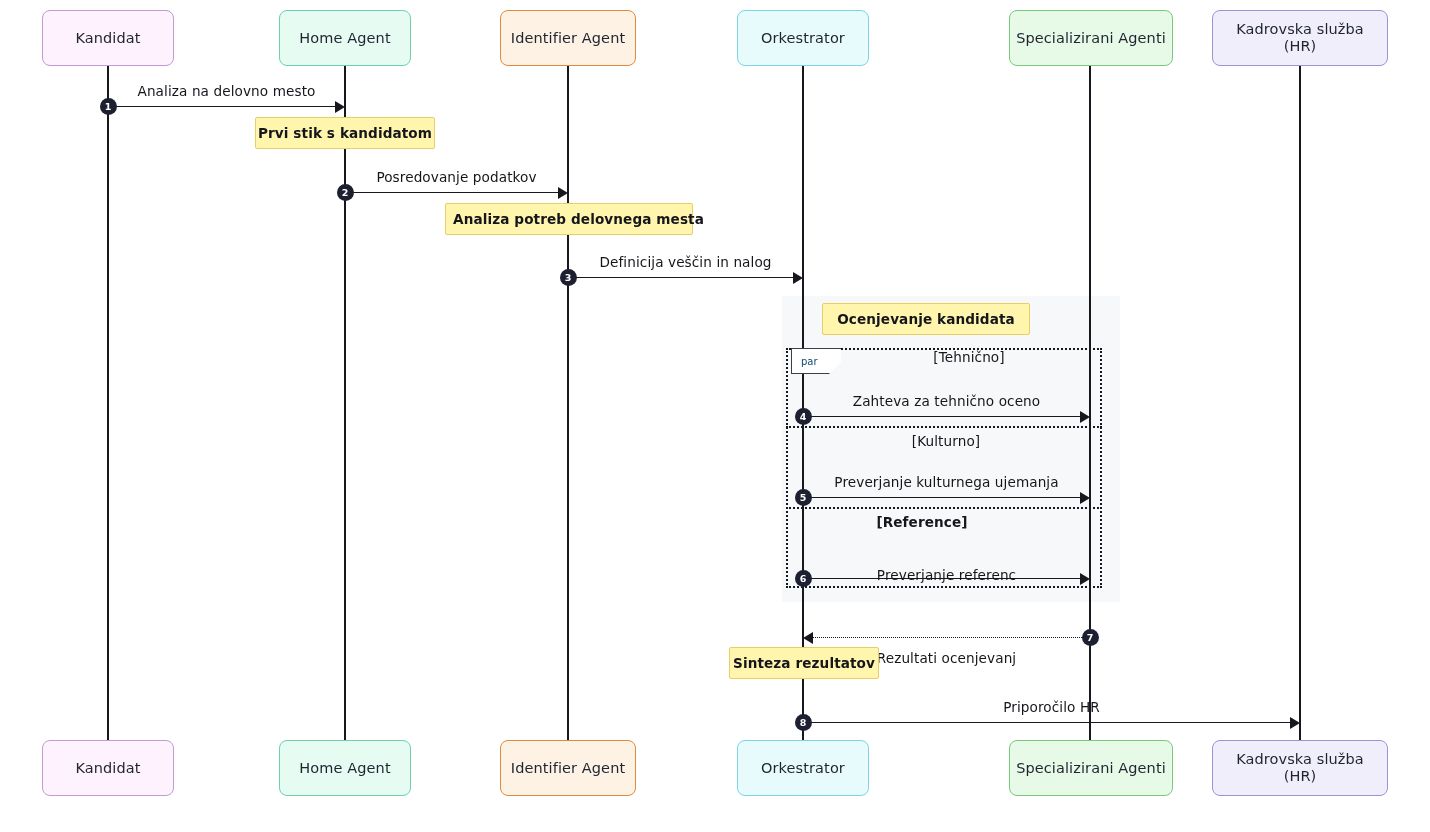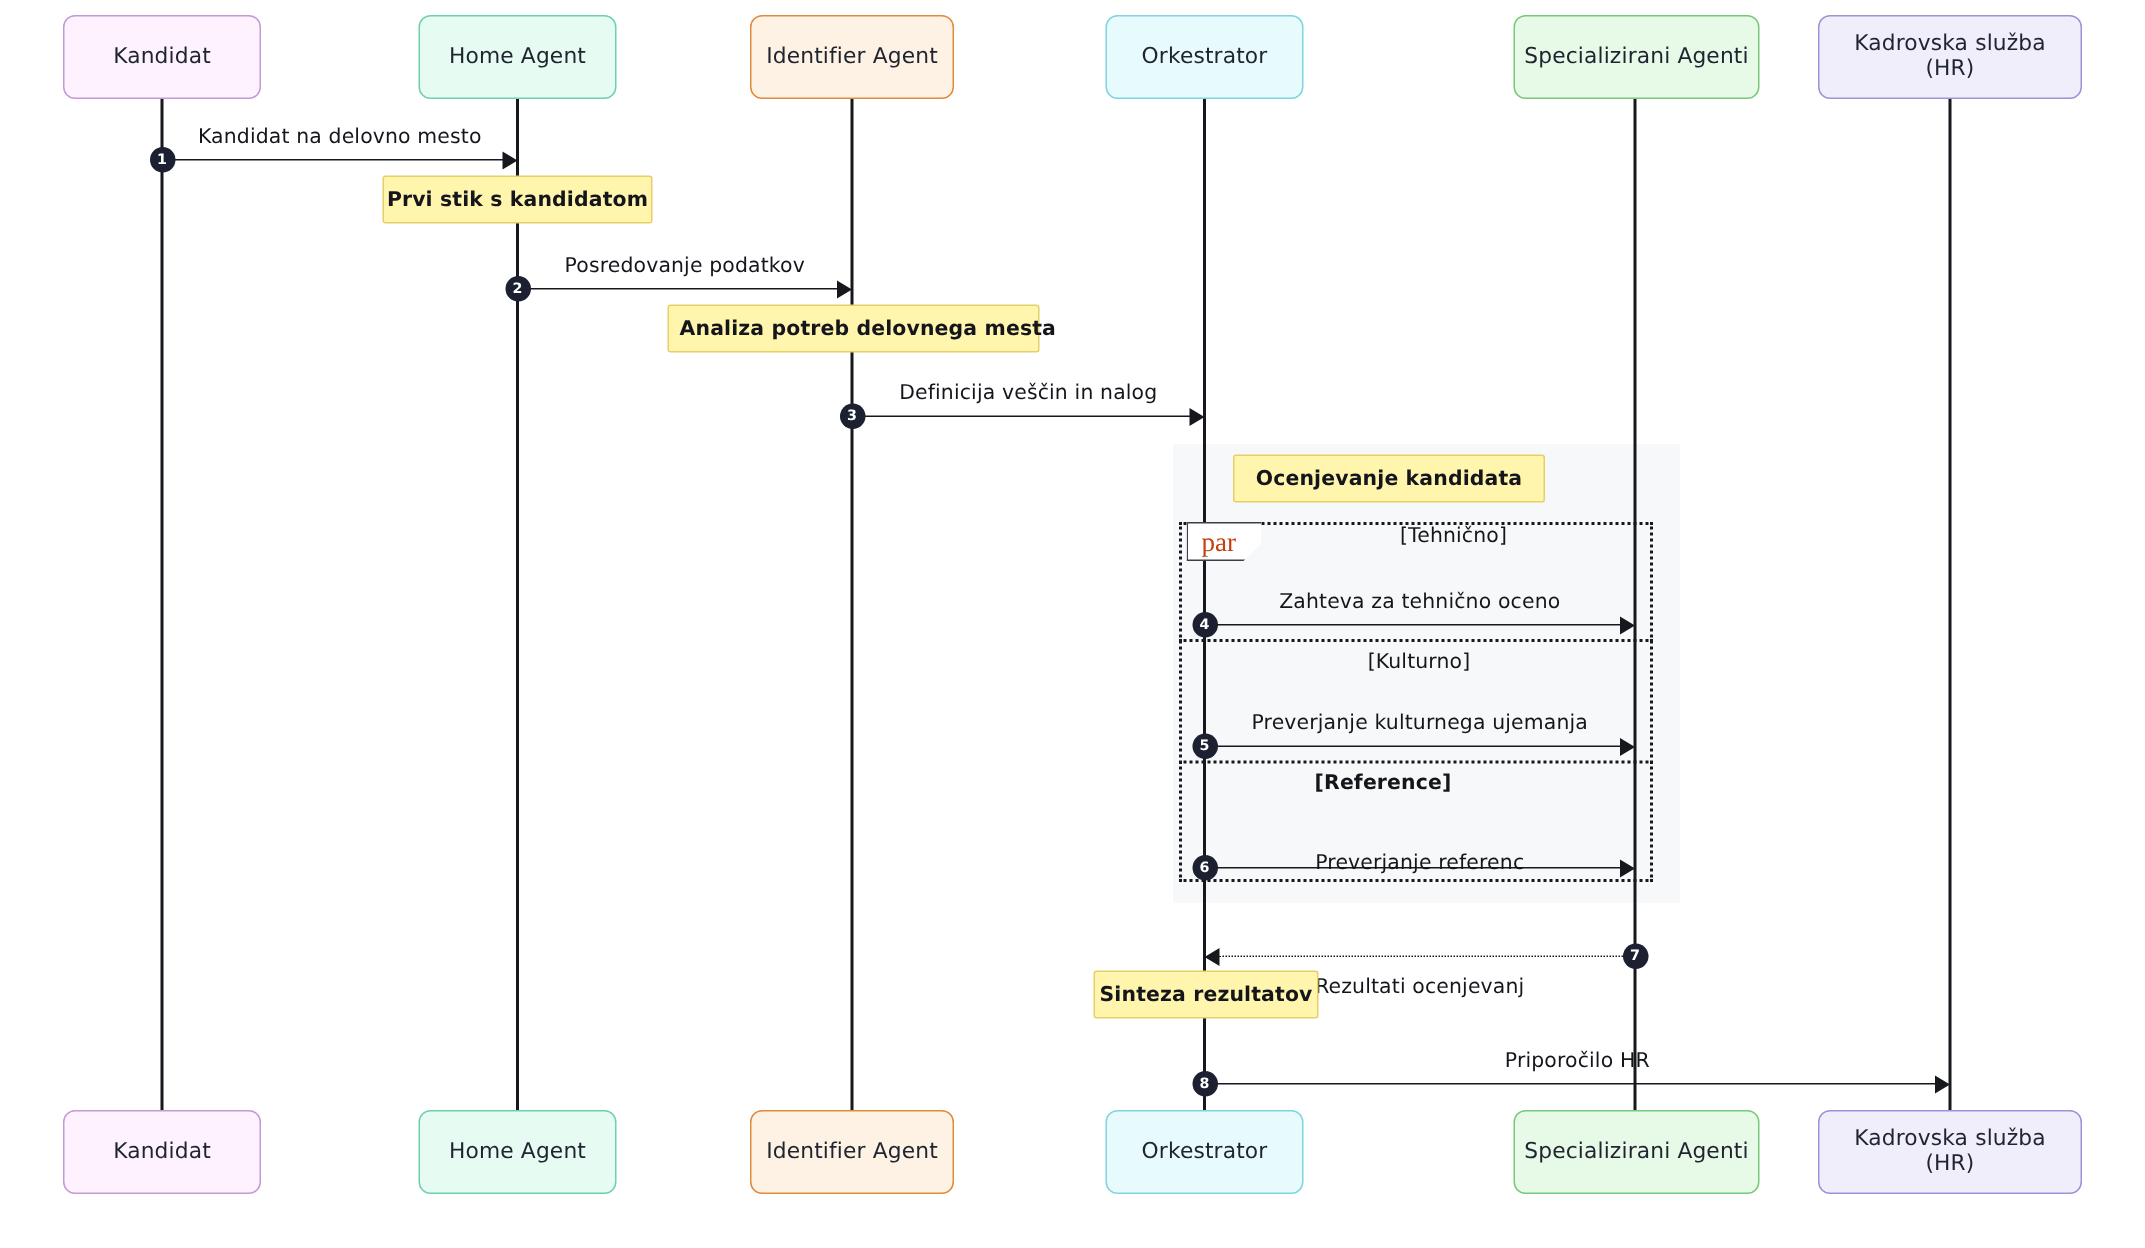--- a/index.html
+++ b/index.html
@@ -120,28 +120,27 @@
     height: 0;
     border-top: 2px dotted #16181d;
     z-index: 2;
   }
   .frag-tab {
     position: absolute;
     box-sizing: border-box;
     background: #ffffff;
     border: 1.4px solid #3a3f4b;
     border-right: none;
-    font-size: 18px;
-    color: #c2410c;
+    font-size: 10px;
+    color: #0c4a6e;
     display: flex;
     align-items: center;
     padding-left: 9px;
     z-index: 4;
     clip-path: polygon(0 0, 100% 0, 100% 55%, 76% 100%, 0 100%);
-    font-family: Liberation Serif, serif;
   }
   .frag-cond {
     position: absolute;
     font-size: 13.6px;
     color: #14161b;
     white-space: nowrap;
     transform: translateX(-50%);
     z-index: 3;
     letter-spacing: 0.1px;
   }
@@ -166,21 +165,21 @@
       <div class="frag-tab" style="left: 791px; top: 348px; width: 50px; height: 26px;">par</div>
       <div class="frag-divider" style="left: 786px; top: 426px; width: 316px;"></div>
       <div class="frag-divider" style="left: 786px; top: 507px; width: 316px;"></div>
       <div class="frag-cond" style="left: 969px; top: 349px;">[Tehnično]</div>
       <div class="frag-cond" style="left: 946px; top: 433px;">[Kulturno]</div>
       <div class="frag-cond" style="left: 922px; top: 514px; font-weight: bold;">[Reference]</div>
     </div>
   <div id="messages-layer">
       <div class="msg-line" style="left: 108px; top: 106px; width: 228px;"></div>
       <div class="arrow-head right" style="top: 101px; left: 335px;"></div>
-      <div class="msg-label center" style="left: 226.5px; top: 83px;">Kandidat na delovno mesto</div>
+      <div class="msg-label center" style="left: 226.5px; top: 83px;">Analiza na delovno mesto</div>
       <div class="seq-badge" style="background: rgb(28, 32, 48); color: rgb(255, 255, 255); left: 99.5px; top: 98px;">1</div>
       <div class="msg-line" style="left: 345px; top: 192px; width: 214px;"></div>
       <div class="arrow-head right" style="top: 187px; left: 558px;"></div>
       <div class="msg-label center" style="left: 456.5px; top: 169px;">Posredovanje podatkov</div>
       <div class="seq-badge" style="background: rgb(28, 32, 48); color: rgb(255, 255, 255); left: 336.5px; top: 184px;">2</div>
       <div class="msg-line" style="left: 568px; top: 277px; width: 226px;"></div>
       <div class="arrow-head right" style="top: 272px; left: 793px;"></div>
       <div class="msg-label center" style="left: 685.5px; top: 254px;">Definicija veščin in nalog</div>
       <div class="seq-badge" style="background: rgb(28, 32, 48); color: rgb(255, 255, 255); left: 559.5px; top: 269px;">3</div>
       <div class="msg-line" style="left: 803px; top: 416px; width: 278px;"></div>

